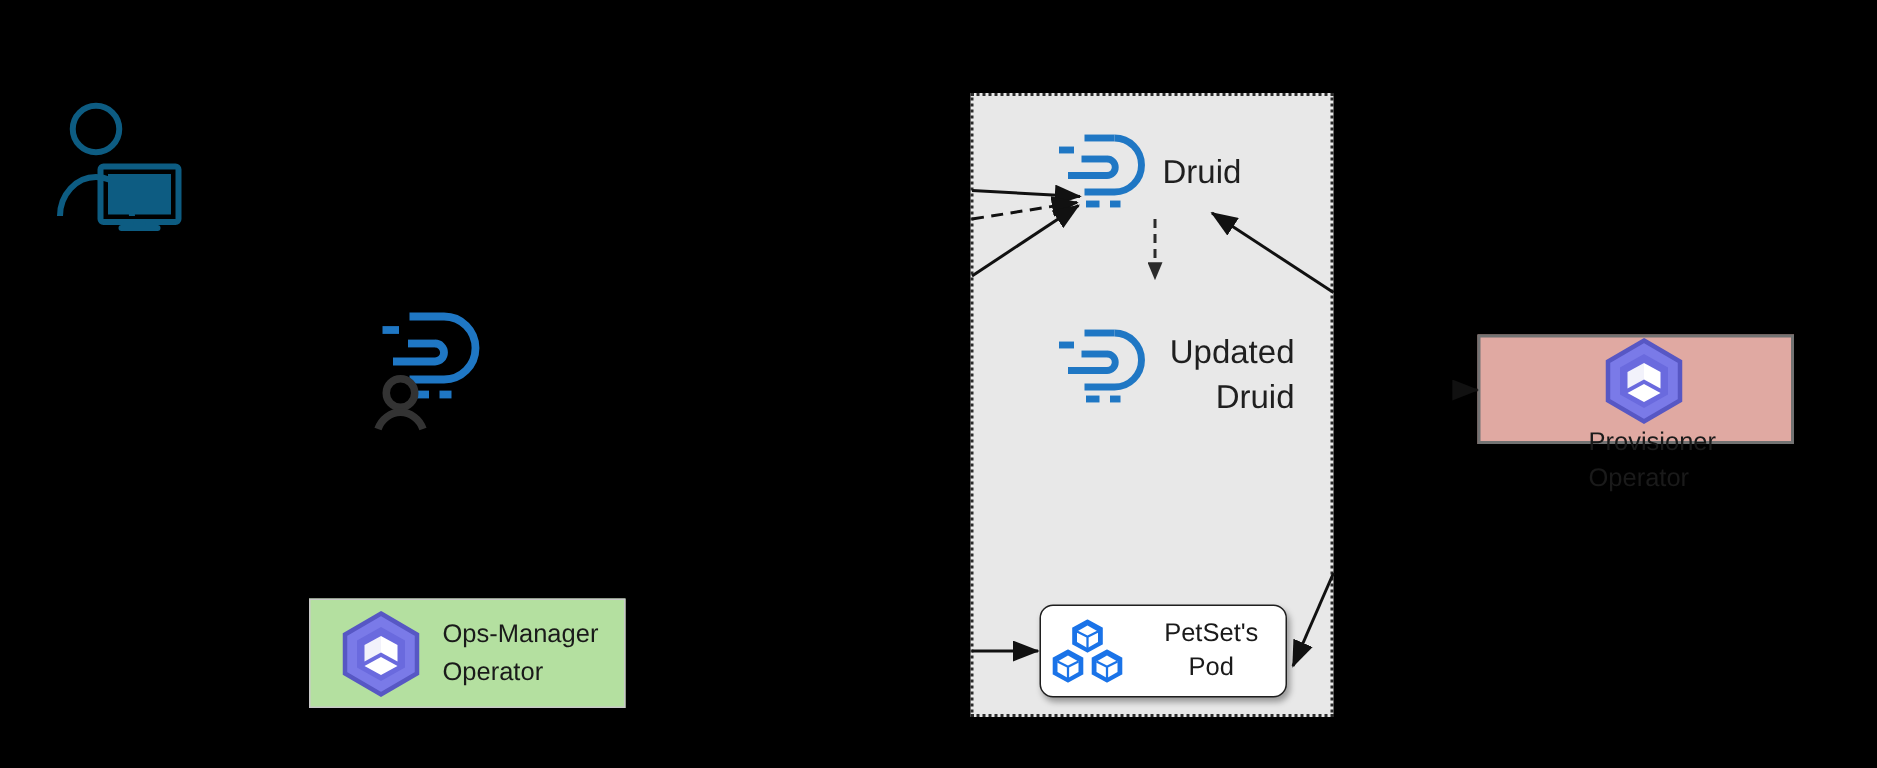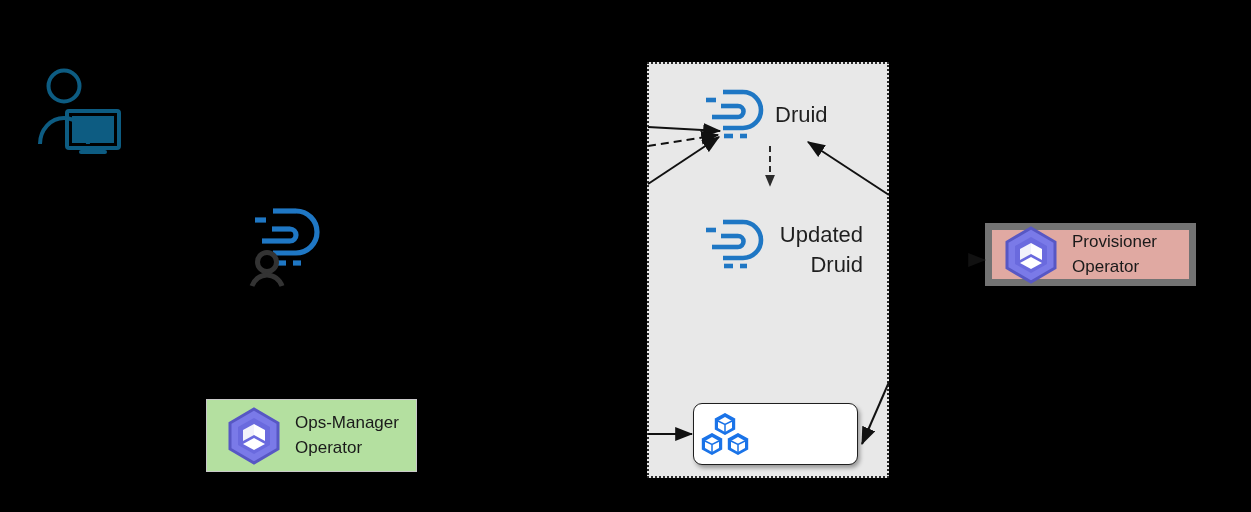--- a/index.html
+++ b/index.html
@@ -41,23 +41,24 @@
     width: 211px;
     height: 73px;
     background: #b4e0a0;
     border: 1px solid #c9c9c9;
     padding-left: 18px;
   }
   #provisioner-box {
     left: 985px;
     top: 223px;
     width: 211px;
-    height: 63px;
+    height: 73px;
     background: #e0a9a2;
-    border: 7px solid #737373;
+    border: 2px solid #737373;
+    flex-direction: column;
   }
   .op-label {
     color: #1a1a1a;
     font-size: 17px;
     line-height: 1.42;
     margin-left: 12px;
     white-space: pre-line;
   }
 
   
@@ -189,20 +190,22 @@
           <path d="M11 28 L18 32 L18 39 L11 43 L4 39 L4 32 Z"></path>
           <path d="M37 28 L44 32 L44 39 L37 43 L30 39 L30 32 Z"></path>
         </g>
         <g stroke="#1a73e8" stroke-width="1.5" fill="none">
           <path d="M17 12 L24 15.5 L31 12 M24 15.5 L24 23"></path>
           <path d="M4 32 L11 35.5 L18 32 M11 35.5 L11 43"></path>
           <path d="M30 32 L37 35.5 L44 32 M37 35.5 L37 43"></path>
         </g>
       </svg>
     </span>
+    <span class="pod-label">PetSet's
+Pod</span>
   </div>
 
   <div class="abs op-box" id="ops-manager-box">
     <span style="flex:0 0 auto;">
       <svg width="58" height="58" viewBox="0 0 58 58">
         <path d="M29 2 L53 16 L53 42 L29 56 L5 42 L5 16 Z" fill="#7a7ae8" stroke="#5757c4" stroke-width="3"></path>
         <path d="M29 11 L45 20 L45 38 L29 47 L13 38 L13 20 Z" fill="#6a6ade"></path>
         <path d="M29 17 L40 23 L40 34 L29 28 Z" fill="#ffffff"></path>
         <path d="M29 17 L18 23 L18 34 L29 28 Z" fill="#f2f2fb"></path>
         <path d="M29 31 L40 37 L29 43 L18 37 Z" fill="#ffffff"></path>

